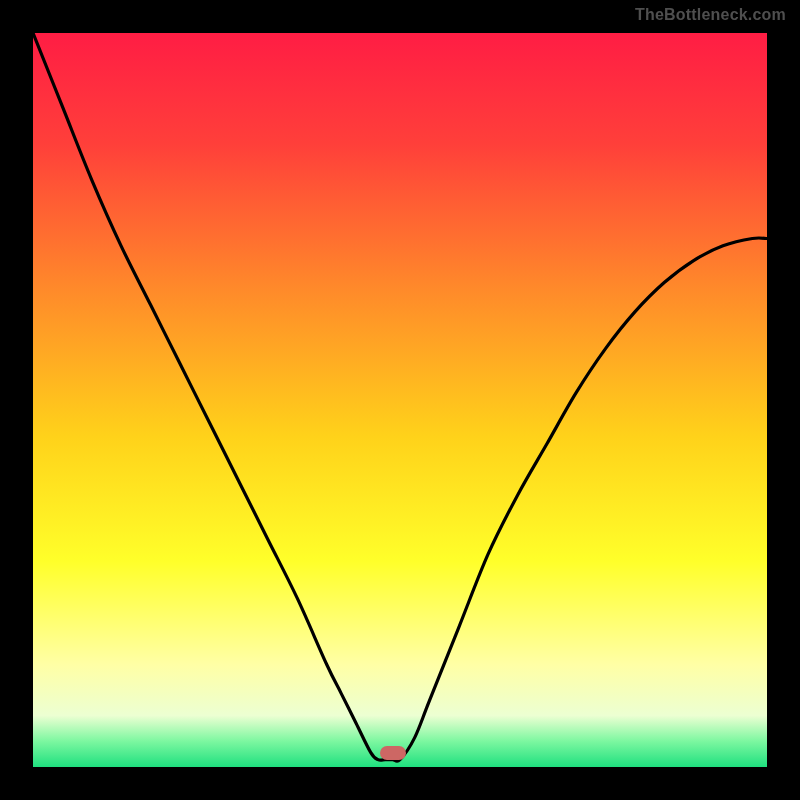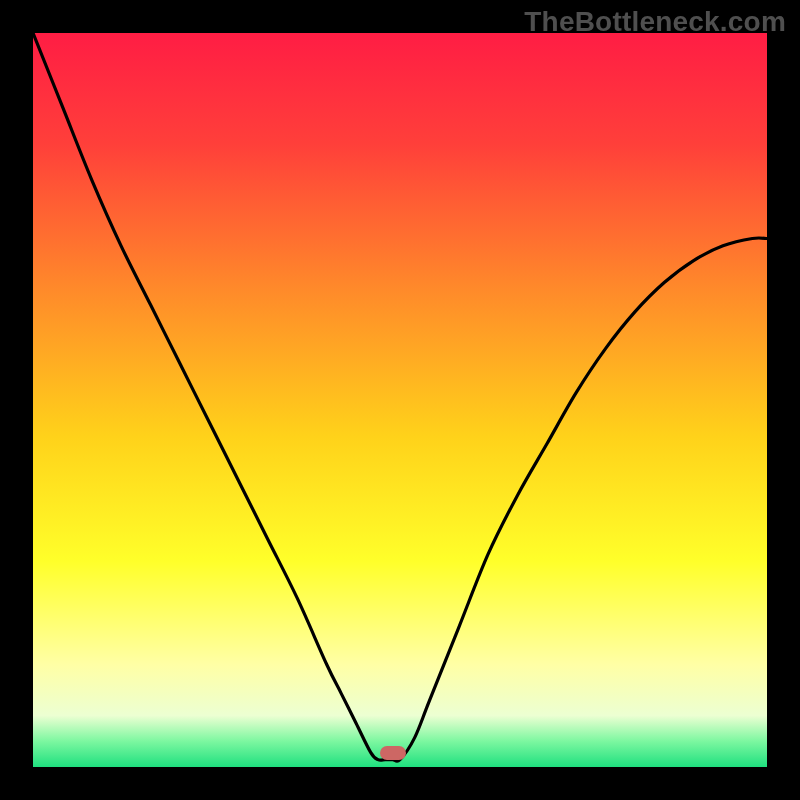--- a/index.html
+++ b/index.html
@@ -15,21 +15,21 @@
     position: relative;
     width: 800px;
     height: 800px;
     background: #000;
   }
   .watermark {
     position: absolute;
     top: 6px;
     right: 14px;
     color: #4f4f4f;
-    font-size: 28px;
+    font-size: 16px;
     font-weight: 600;
     letter-spacing: 0.2px;
     z-index: 5;
   }
   .plot-area {
     position: absolute;
     left: 33px;
     top: 33px;
     width: 734px;
     height: 734px;

